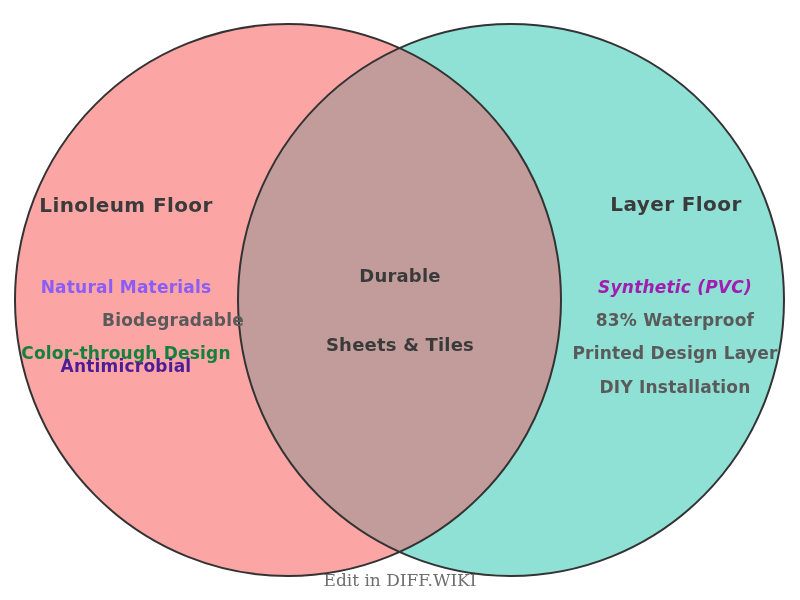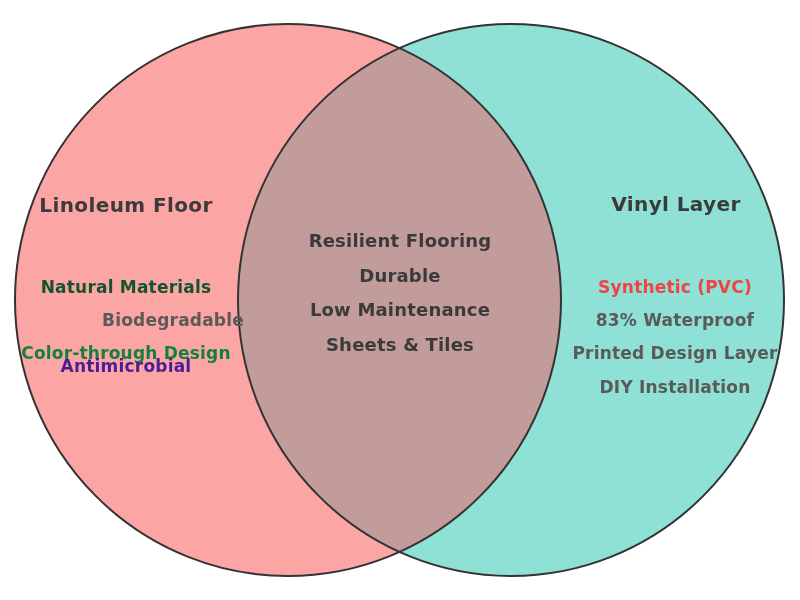--- a/index.html
+++ b/index.html
@@ -41,30 +41,29 @@
       </clipPath>
     </defs>
     <ellipse cx="288" cy="300" rx="273" ry="276" fill="#FCA5A5"></ellipse>
     <ellipse cx="511" cy="300" rx="273" ry="276" fill="#8FE0D5"></ellipse>
     <ellipse cx="511" cy="300" rx="273" ry="276" clip-path="url(#clip-left)" fill="#C19C9B"></ellipse>
     <ellipse cx="288" cy="300" rx="273" ry="276" fill="none" stroke-width="2" stroke="#333333"></ellipse>
     <ellipse cx="511" cy="300" rx="273" ry="276" fill="none" stroke-width="2" stroke="#333333"></ellipse>
   </svg>
 
   <div class="txt title" style="left: 126px; top: 205px; color: rgb(59, 59, 59);">Linoleum Floor</div>
-  <div class="txt item" style="left: 126px; top: 287px; color: #14532d;">Natural Materials</div>
+  <div class="txt item" style="left: 126px; top: 287px; color: #8b5cf6;">Natural Materials</div>
   <div class="txt item" style="left: 126px; top: 320px; color: rgb(90, 90, 90); margin-left: 47px;">Biodegradable</div>
   <div class="txt item" style="left: 126px; top: 353px; color: #15803d;">Color-through Design</div>
   <div class="txt item" style="left: 126px; top: 366px; color: #4c1d95; text-align: center;">Antimicrobial</div>
 
-  <div class="txt mid" style="left: 400px; top: 241px; color: rgb(58, 58, 58);">Resilient Flooring</div>
   <div class="txt mid" style="left: 400px; top: 276px; color: rgb(58, 58, 58);">Durable</div>
-  <div class="txt mid" style="left: 400px; top: 310px; color: rgb(58, 58, 58);">Low Maintenance</div>
   <div class="txt mid" style="left: 400px; top: 345px; color: rgb(58, 58, 58);">Sheets &amp; Tiles</div>
 
-  <div class="txt title" style="left: 676px; top: 204px; color: rgb(59, 59, 59);">Vinyl Layer</div>
-  <div class="txt item" style="left: 675px; top: 287px; color: #ef4444;">Synthetic (PVC)</div>
+  <div class="txt title" style="left: 676px; top: 204px; color: rgb(59, 59, 59);">Layer Floor</div>
+  <div class="txt item" style="left: 675px; top: 287px; color: #a21caf; font-style: italic;">Synthetic (PVC)</div>
   <div class="txt item" style="left: 675px; top: 320px; color: rgb(90, 90, 90);">83% Waterproof</div>
   <div class="txt item" style="left: 675px; top: 387px; color: rgb(90, 90, 90);">DIY Installation</div>
   <div class="txt item" style="left: 675px; top: 353px; color: rgb(90, 90, 90);">Printed Design Layer</div>
 
+  <div class="txt footer" style="left: 400px; top: 580px; color: rgb(110, 110, 110);">Edit in DIFF.WIKI</div>
 
 </div>
 
 </body></html>

